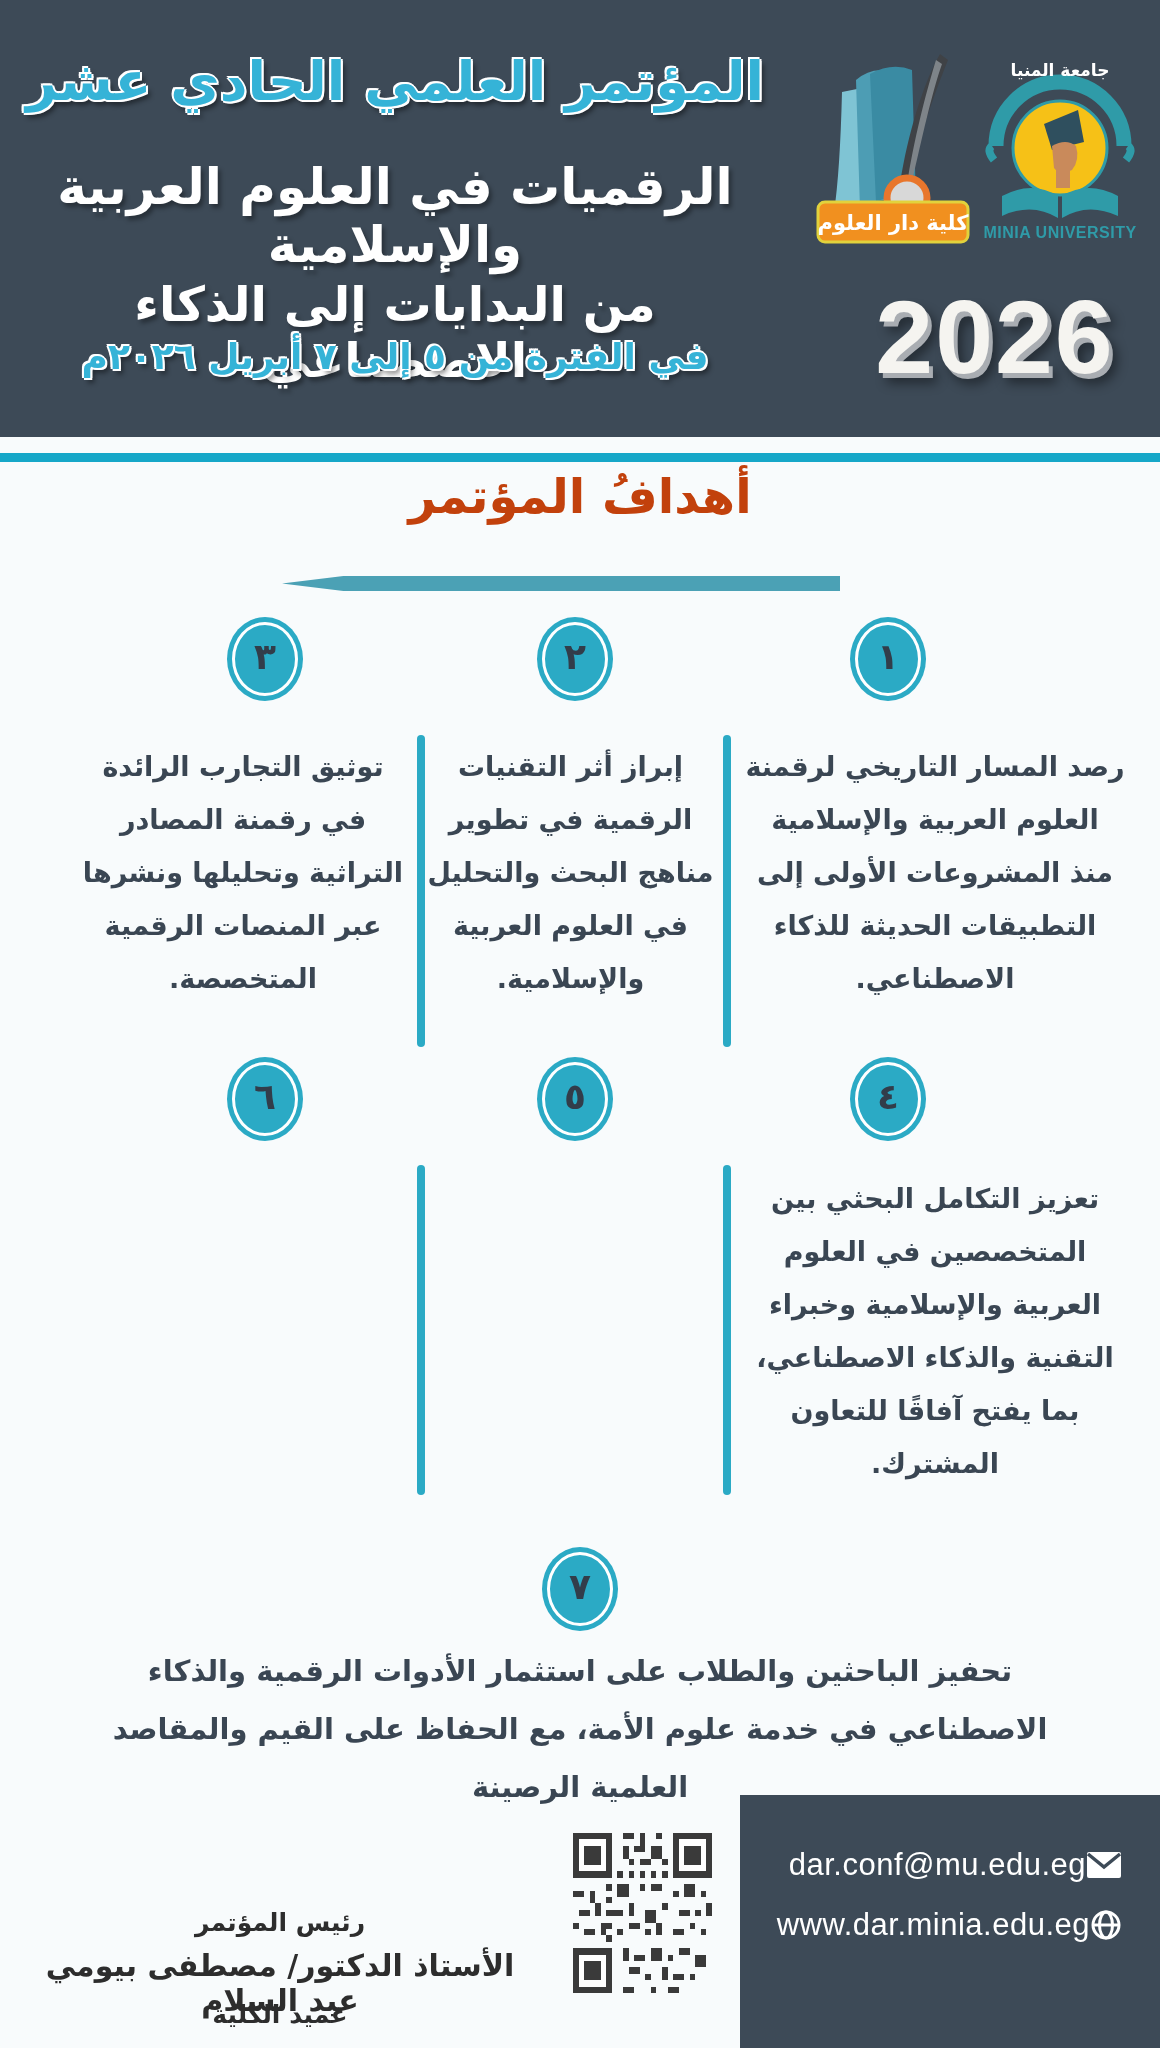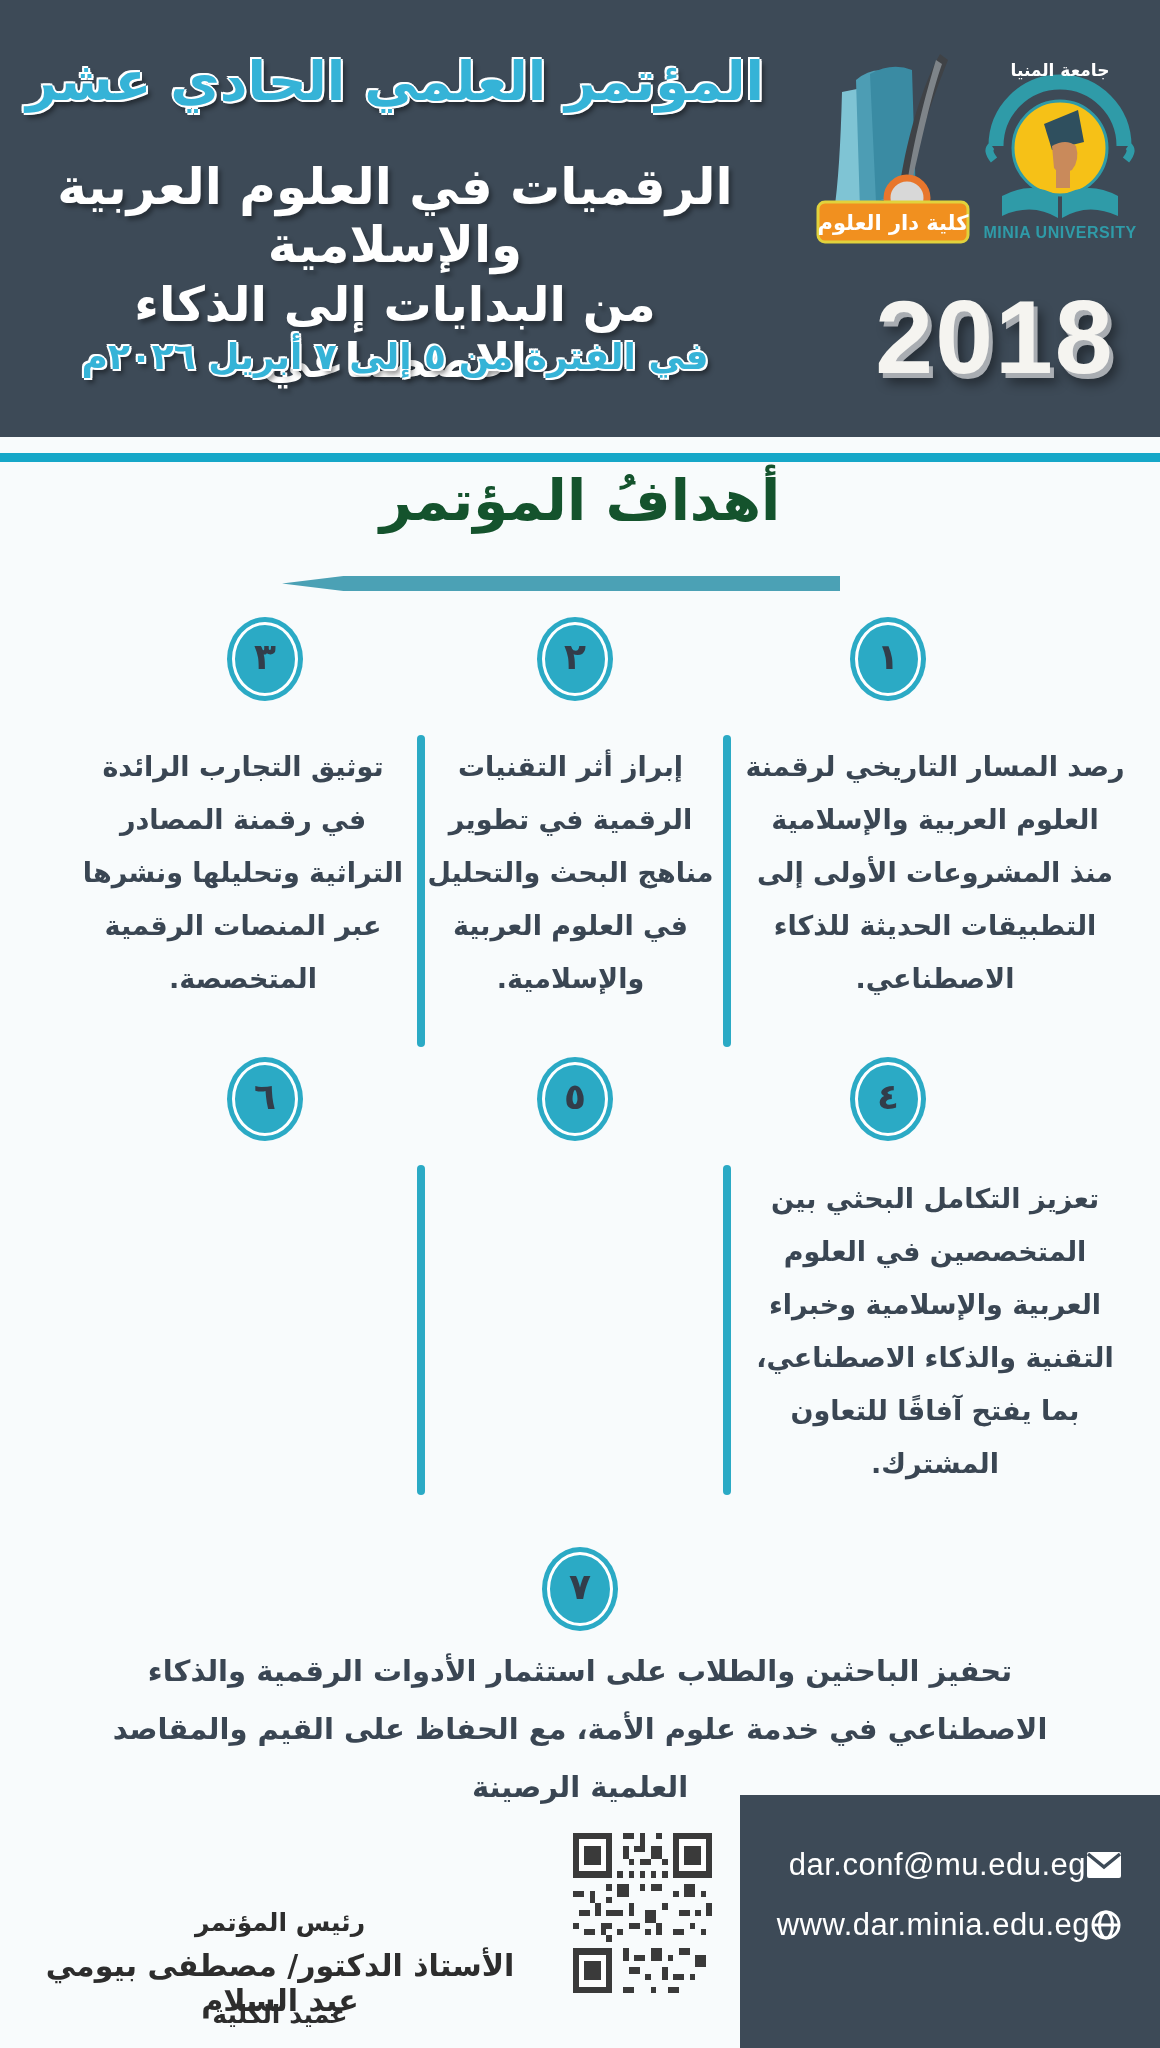--- a/index.html
+++ b/index.html
@@ -29,21 +29,21 @@
     font-family:"Liberation Sans", sans-serif; font-weight:800; font-size:104px;
     color:#f5f4f0; letter-spacing:2px;
     text-shadow:4px 5px 0 #a9adb2, 8px 10px 12px rgba(0,0,0,.45);
   }
   .logo-box { overflow:visible; }
 
   
   .top-rule { left:0; top:453px; width:1160px; height:9px; background:#16a7c8; }
   .sec-title {
     left:0; top:468px; width:1160px; text-align:center; direction:rtl;
-    font-size:56px; font-weight:700; color:#14532d;
+    font-size:48px; font-weight:700; color:#c2410c;
   }
   .pencil-bar {
     left:282px; top:576px; width:558px; height:15px; background:#4ba1b5;
     clip-path:polygon(0 50%, 11% 0, 100% 0, 100% 100%, 11% 100%);
   }
 
   
   .num-circle {
     width:76px; height:84px; border-radius:50%; background:#2baac5;
     display:flex; align-items:center; justify-content:center;
@@ -78,21 +78,21 @@
 </head>
 <body>
 
 <div id="page">
 
   <div class="abs header">
     <div class="abs h-line h-cyan h1">المؤتمر العلمي الحادي عشر</div>
     <div class="abs h-line h-white h2">الرقميات في العلوم العربية والإسلامية</div>
     <div class="abs h-line h-white h3">من البدايات إلى الذكاء الاصطناعي</div>
     <div class="abs h-line h-cyan h4">في الفترة من ٥ إلى ٧ أبريل ٢٠٢٦م</div>
-    <div class="abs year">2018</div>
+    <div class="abs year">2026</div>
 
     <div class="abs logo-box" style="left:812px; top:52px;">
       <svg width="162" height="196" viewBox="0 0 162 196">
         <path d="M30,40 Q28,120 22,160 L50,168 Q56,110 55,35 Z" fill="#7fc4d4"></path>
         <path d="M44,28 Q60,14 80,20 L86,150 Q62,144 48,158 Z" fill="#4d9db4"></path>
         <path d="M58,22 Q80,10 100,18 L104,148 Q82,140 64,150 Z" fill="#3a8ba3"></path>
         <path d="M128,2 C112,30 96,80 88,132 L94,136 C106,90 122,42 136,8 Z" fill="#3f4246"></path>
         <path d="M124,8 C116,34 104,78 96,126 L100,129 C110,86 120,40 130,12 Z" fill="#7e8489"></path>
         <circle cx="95" cy="146" r="20" fill="#d8d8d8" stroke="#e8762c" stroke-width="7"></circle>
         <rect x="6" y="150" width="150" height="40" rx="7" fill="#f1901f" stroke="#e2d23c" stroke-width="3"></rect>

